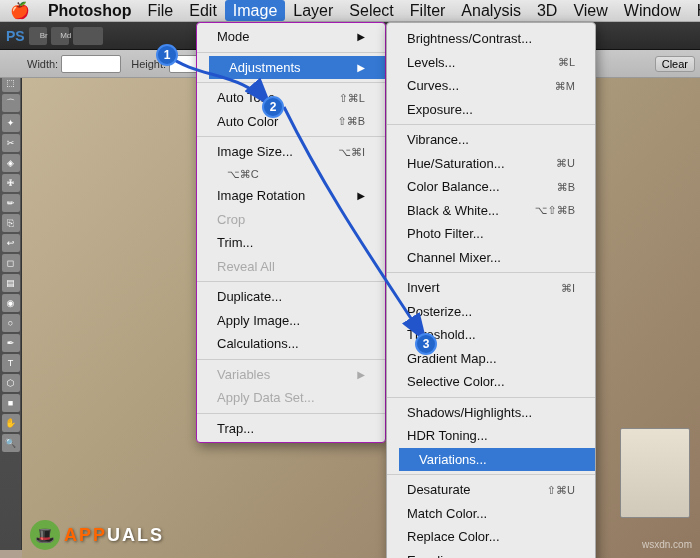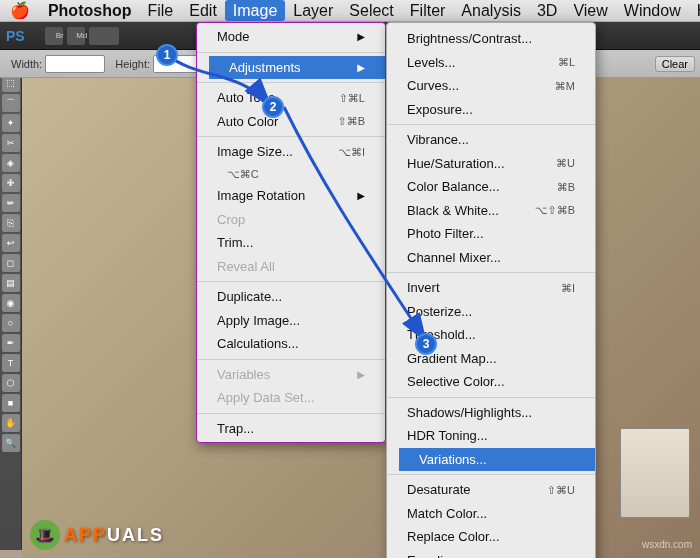--- a/index.html
+++ b/index.html
@@ -61,21 +61,21 @@
       border-bottom: 1px solid #999;
       display: flex;
       align-items: center;
       padding: 0 5px;
       position: relative;
       z-index: 99;
     }
     .toolbar-label {
       font-size: 11px;
       color: #333;
-      margin-left: 6px;
+      margin-left: 22px;
     }
     .toolbar-input {
       height: 18px;
       width: 60px;
       font-size: 11px;
       border: 1px solid #888;
       border-radius: 2px;
       background: white;
       padding: 0 3px;
       margin-left: 3px;
@@ -296,21 +296,21 @@
       align-items: center;
       height: 28px;
       background: linear-gradient(to bottom, #3a3a3a, #2a2a2a);
       padding: 0 6px;
       border-bottom: 1px solid #111;
     }
     .ps-logo {
       color: #4488cc;
       font-weight: bold;
       font-size: 14px;
-      margin-right: 20px;
+      margin-right: 4px;
     }
     .ps-top-icon {
       width: 18px;
       height: 18px;
       background: #555;
       border-radius: 2px;
       margin-right: 4px;
       display: flex;
       align-items: center;
       justify-content: center;

